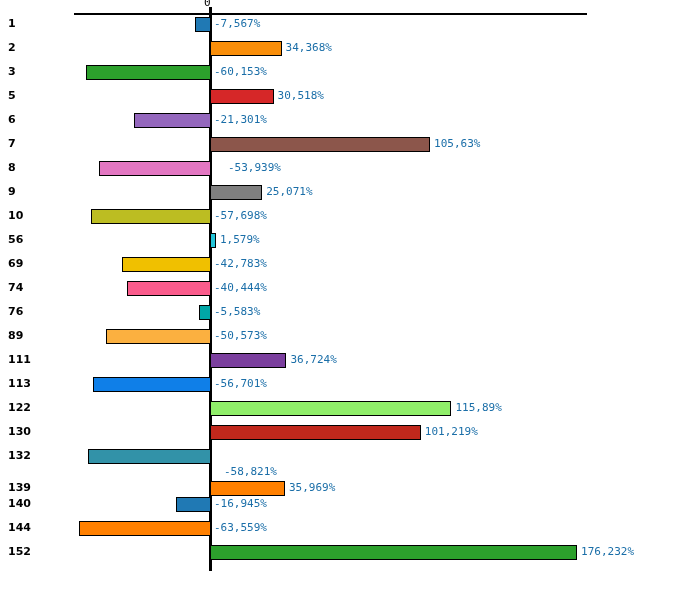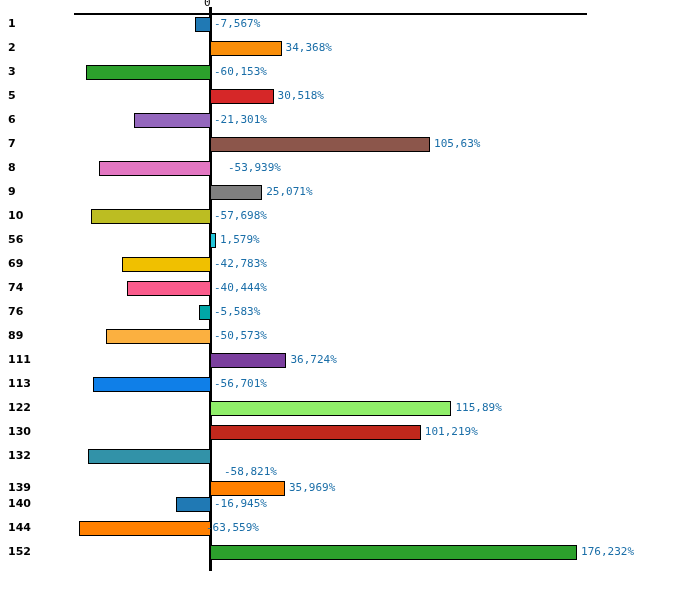--- a/index.html
+++ b/index.html
@@ -189,21 +189,21 @@
         <div class="bar-value" style="left: 288.923px;">35,969%</div>
       </div>
       <div class="row" style="top: 492px;">
         <div class="row-label">140</div>
         <div class="bar" style="background: rgb(32, 121, 180); width: 35.2964px; left: 175.704px;"></div>
         <div class="bar-value" style="left: 214px;">-16,945%</div>
       </div>
       <div class="row" style="top: 516px;">
         <div class="row-label">144</div>
         <div class="bar" style="background: rgb(255, 128, 0); width: 132.393px; left: 78.6066px;"></div>
-        <div class="bar-value" style="left: 206px;">-63,559%</div>
+        <div class="bar-value" style="left: 214px;">-63,559%</div>
       </div>
       <div class="row" style="top: 540px;">
         <div class="row-label">152</div>
         <div class="bar" style="background: rgb(44, 160, 44); width: 367.091px; left: 210px;"></div>
         <div class="bar-value" style="left: 581.091px;">176,232%</div>
       </div>
     </div>
 </div>
 
 </body></html>

